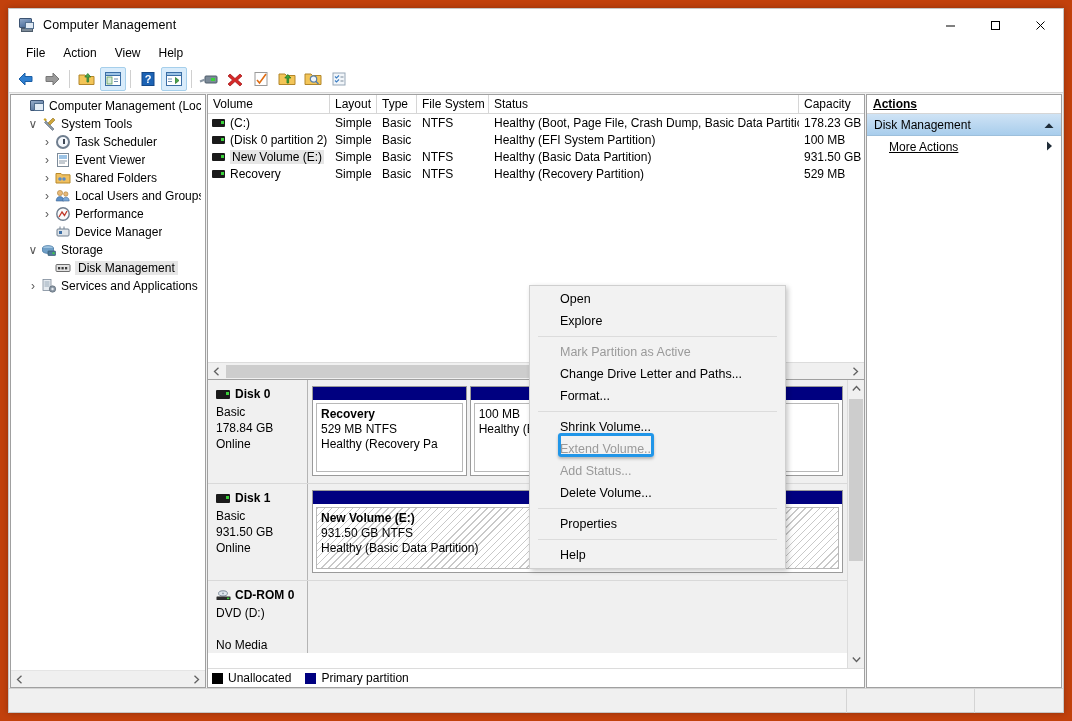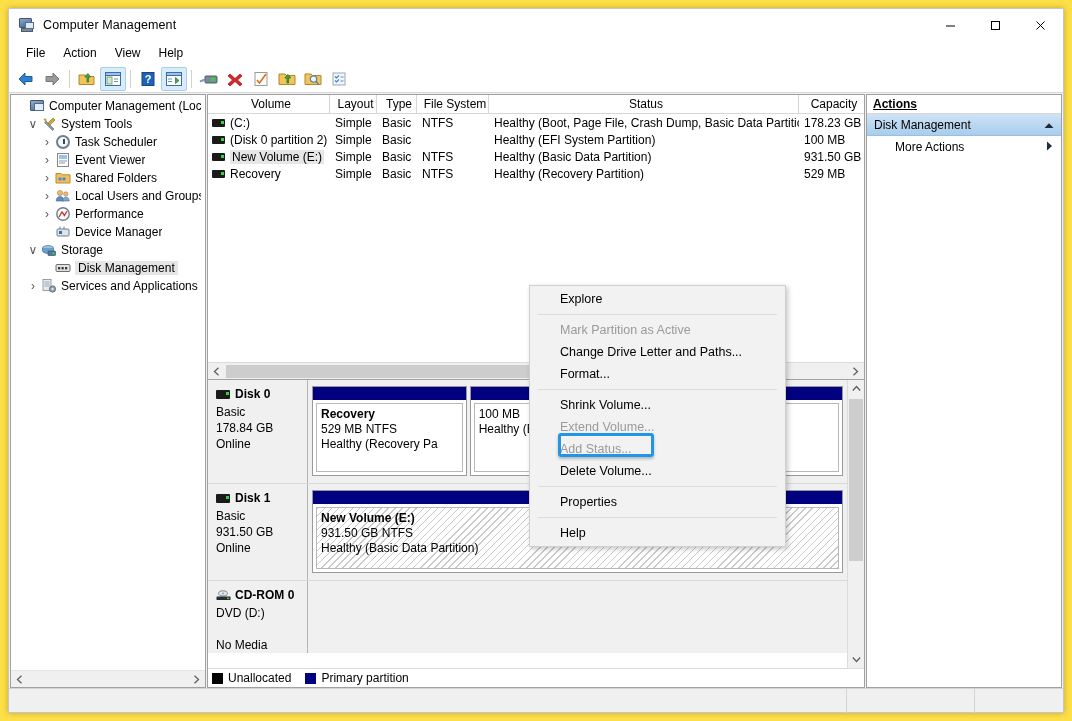--- a/index.html
+++ b/index.html
@@ -4,21 +4,21 @@
 <style>
   * { box-sizing: border-box; }
   html, body {
     margin: 0; padding: 0;
     background: #ffffff;
     font-family: "Liberation Sans", sans-serif;
   }
   #app {
     position: relative;
     width: 1072px; height: 721px;
-    background: #fde047;
+    background: #c2410c;
     overflow: hidden;
   }
   
   .window {
     position: absolute;
     left: 8px; top: 8px;
     width: 1056px; height: 705px;
     background: #f0f0f0;
     border: 1px solid #c6c6c6;
     box-shadow: 0 0 6px rgba(0,0,0,0.25);
@@ -157,21 +157,21 @@
   }
   .vhead {
     display: flex; height: 19px; flex: none;
     background: #fff;
     border-bottom: 1px solid #d6d6d6;
     font-size: 12px;
   }
   .vhead .hc {
     border-right: 1px solid #d6d6d6;
     padding: 2px 0 0 5px;
-    color: #000; overflow: hidden; white-space: nowrap; text-align: center;
+    color: #000; overflow: hidden; white-space: nowrap;
   }
   .vrows { flex: 1; overflow: hidden; }
   .vrow {
     display: flex; height: 17px; align-items: center;
     font-size: 12px; color: #000; white-space: nowrap;
   }
   .vrow .vc { padding-left: 5px; overflow: hidden; }
   .vrow .vc.vol { display: flex; align-items: center; padding-left: 4px; }
   .drv-ico {
     width: 13px; height: 8px; flex: none;
@@ -315,22 +315,22 @@
     background: linear-gradient(180deg,#cfe3f5 0%,#a8cdec 100%);
     border-bottom: 1px solid #9dbfdb;
     display: flex; align-items: center;
     padding: 0 7px 0 7px;
     font-size: 12px; color: #000;
   }
   .act-group .gl { flex: 1; }
   .act-item {
     height: 22px; flex: none;
     display: flex; align-items: center;
-    padding-left: 28px; padding-right: 8px;
-    font-size: 12px; color: #000;
+    padding-left: 22px; padding-right: 8px;
+    font-size: 12px; color: #000; text-decoration: underline;
   }
   .act-item .al { flex: 1; }
   
   .statusbar {
     height: 24px; flex: none;
     background: #f0f0f0;
     border-top: 1px solid #d4d4d4;
     display: flex; align-items: center;
   }
   .sb-cell { height: 24px; border-right: 1px solid #d4d4d4; }
@@ -846,20 +846,21 @@
 
     <div class="statusbar">
       <div class="sb-cell" style="width:838px"></div>
       <div class="sb-cell" style="width:128px"></div>
       <div class="sb-cell" style="flex:1;border-right:none"></div>
     </div>
 
   </div>
 
   <div class="ctxmenu">
+    <div class="ctxitem">Open</div>
     <div class="ctxitem">Explore</div>
     <div class="ctxsep"></div>
     <div class="ctxitem disabled">Mark Partition as Active</div>
     <div class="ctxitem">Change Drive Letter and Paths...</div>
     <div class="ctxitem">Format...</div>
     <div class="ctxsep"></div>
     <div class="ctxitem">Shrink Volume...</div>
     <div class="ctxitem disabled">Extend Volume...</div>
     <div class="ctxitem disabled">Add Status...</div>
     <div class="ctxitem">Delete Volume...</div>

